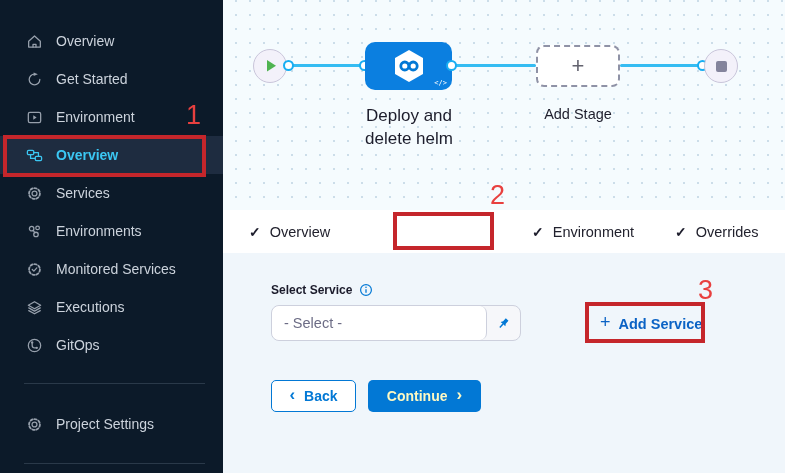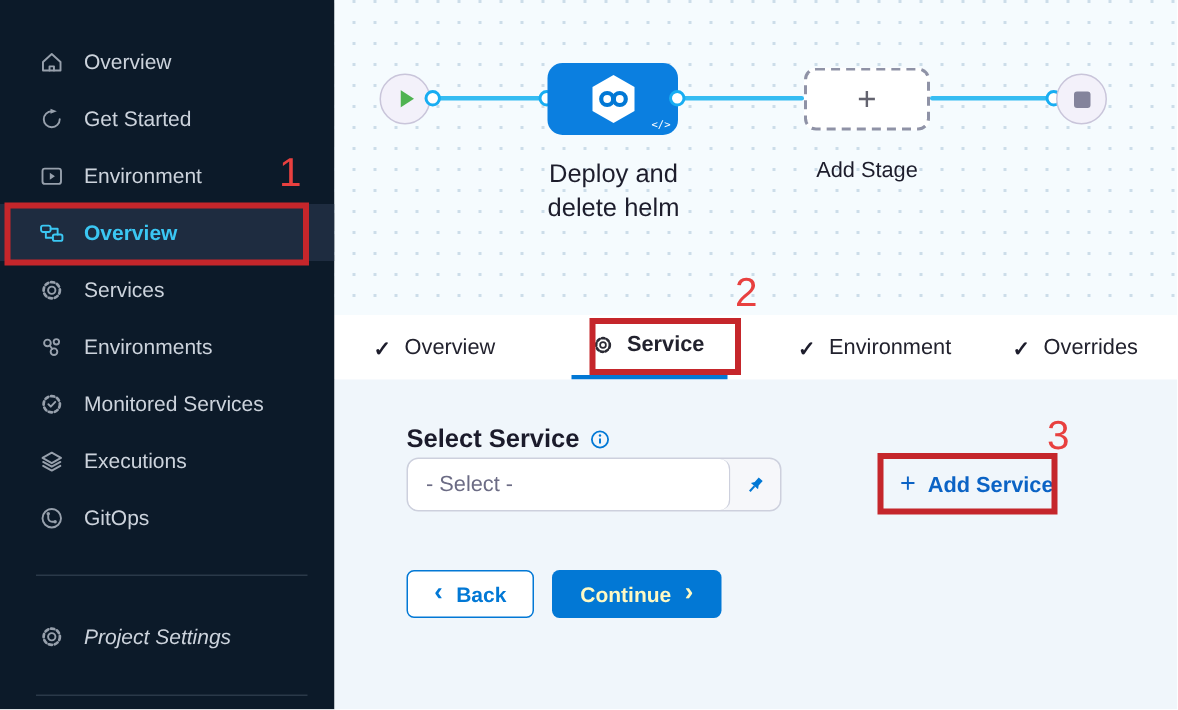--- a/index.html
+++ b/index.html
@@ -9,21 +9,21 @@
   
   .sidebar { position:absolute; left:0; top:0; width:223px; height:100%; background:#0c1a29; }
   .nav { padding-top:22px; }
   .nav-item { height:38px; display:flex; align-items:center; gap:13px; padding-left:26px;
               color:#ccd3dc; font-size:14px; cursor:pointer; }
   .nav-item svg { width:17px; height:17px; flex:none; stroke:#97a0ac; fill:none;
                   stroke-width:1.2; stroke-linejoin:round; stroke-linecap:round; }
   .nav-item.active { background:#1e2c40; color:#3bc7f3; font-weight:bold; }
   .nav-item.active svg { stroke:#3bc7f3; }
   .sb-divider { height:1px; background:#2a3949; margin:19px 18px 0 24px; }
-  .footer-item { margin-top:21px;font-style:italic; }
+  .footer-item { margin-top:21px; }
 
   
   .main { position:absolute; left:223px; top:0; right:0; bottom:0; }
 
   
   .canvas { position:absolute; top:0; left:0; right:0; height:210px; background:#f5fbfe;
             background-image:radial-gradient(circle,#ccdde9 1.2px,transparent 1.3px);
             background-size:14px 14px; background-position:6px 8px; }
   .cline { position:absolute; top:64px; height:3px; background:#35bcf2; border-radius:2px; }
   .cdot { position:absolute; width:11px; height:11px; border-radius:50%; background:#fff;
@@ -53,21 +53,21 @@
   .tab .check { font-size:14px; font-weight:bold; color:#1d1d2c; }
   .tab.active { left:158px; width:104px; padding:0 14px; font-weight:bold;
                 border-bottom:3px solid #0278d5; }
   .tab.active svg { width:14px; height:14px; stroke:#2b2b35; fill:none;
                     stroke-linecap:round; }
 
   
   .formarea { position:absolute; top:253px; left:0; right:0; bottom:0; background:#f0f6fb; }
   .field-label-row { position:absolute; left:48px; top:30px; display:flex; gap:7px;
                      align-items:center; }
-  .field-label { font-size:17px; font-weight:bold; color:#1b1b2b; }
+  .field-label { font-size:12px; font-weight:bold; color:#1b1b2b; }
   .select-wrap { position:absolute; left:48px; top:52px; width:250px; height:36px;
                  border:1px solid #cdd0dd; border-radius:8px; background:#f6f7fa;
                  display:flex; overflow:hidden; }
   .select-input { flex:1; background:#fff; border-right:1px solid #cdd0dd;
                   border-radius:7px; display:flex; align-items:center; padding-left:12px;
                   font-size:14.5px; color:#6c6c85; cursor:pointer; }
   .pin-btn { width:33px; display:flex; align-items:center; justify-content:center;
              cursor:pointer; }
   .add-service { position:absolute; left:377px; top:61px; display:flex; gap:8px;
                  align-items:center; color:#0b63c5; font-weight:bold; font-size:14.5px;
@@ -219,27 +219,20 @@
       <div class="node-circle" style="left:481px;">
         <span class="end-square"></span>
       </div>
     </div>
 
     <div class="tabbar">
       <div class="tab" style="left:26px;">
         <span class="check">✓</span>
         <span>Overview</span>
       </div>
-      <div class="tab active">
-        <svg viewBox="0 0 16 16">
-            <circle cx="8" cy="8" r="2.2" stroke-width="1.3"></circle>
-            <circle cx="8" cy="8" r="5.2" stroke-dasharray="2.1 1.8" stroke-width="2"></circle>
-          </svg>
-        <span>Service</span>
-      </div>
       <div class="tab" style="left:309px;">
         <span class="check">✓</span>
         <span>Environment</span>
       </div>
       <div class="tab" style="left:452px;">
         <span class="check">✓</span>
         <span>Overrides</span>
       </div>
     </div>
 

